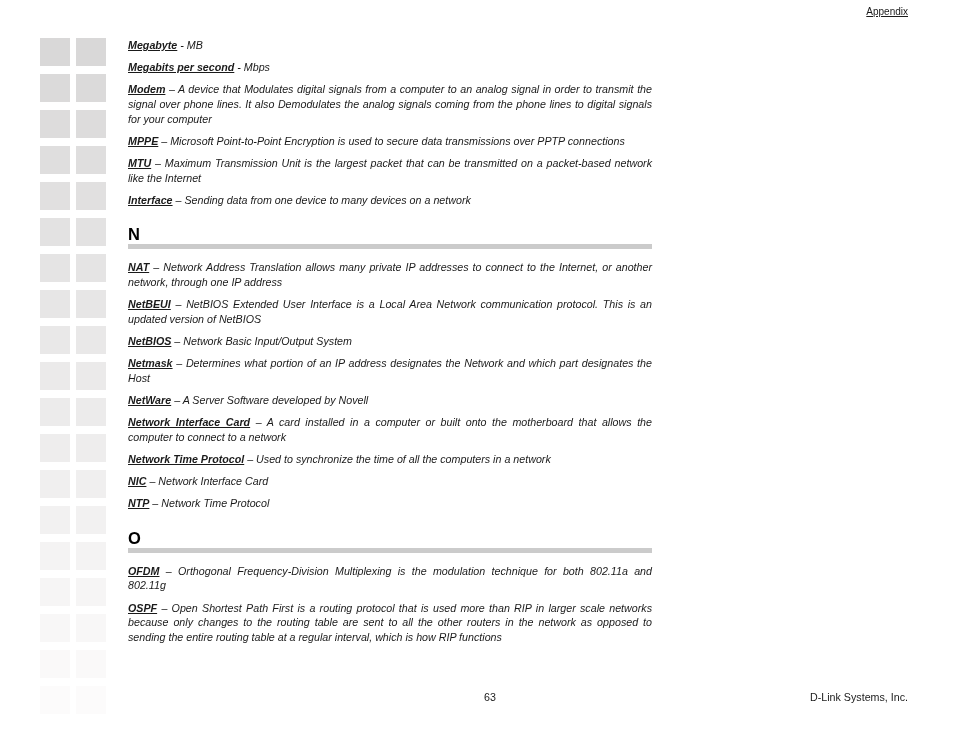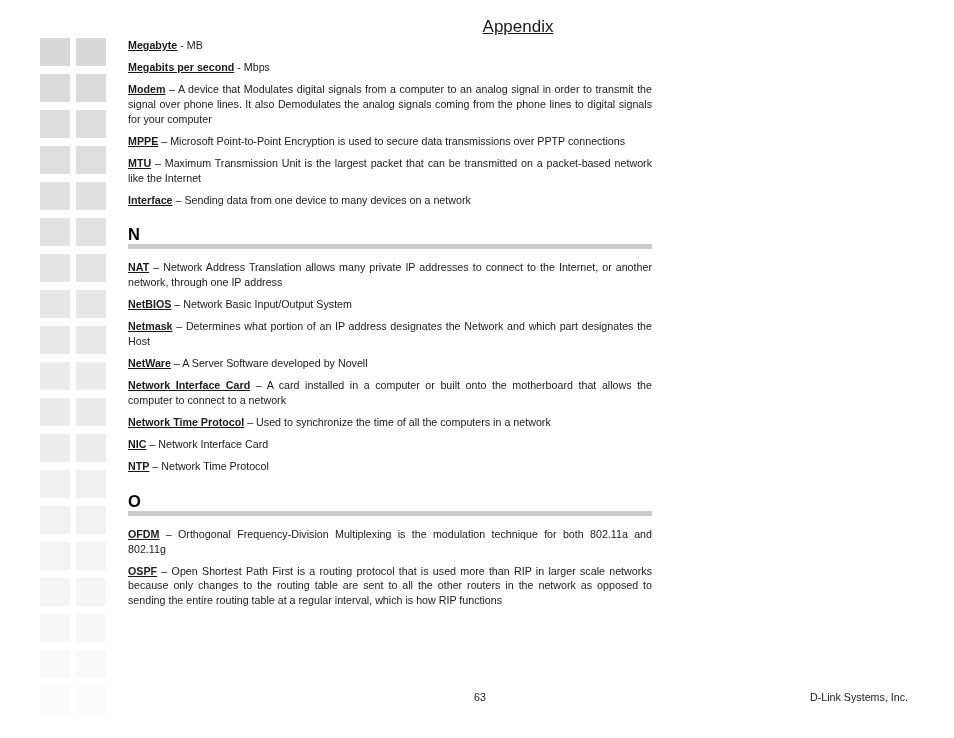--- a/index.html
+++ b/index.html
@@ -40,44 +40,45 @@
     position: absolute;
     left: 0;
     top: 0;
     width: 954px;
     height: 738px;
   }
 
   #page-header {
     position: absolute;
     left: 128px;
-    top: 20px;
+    top: 5px;
     width: 780px;
-    text-align: center;
-    font-size: 17px;
+    text-align: right;
+    font-size: 10px;
     line-height: 14px;
   }
   #page-header .hdr-text {
     text-decoration: underline;
     color: #1a1a1a;
   }
 
   #content {
     position: absolute;
     left: 128px;
     top: 38px;
     width: 524px;
   }
 
   .entry {
     font-size: 10.7px;
     line-height: 14.6px;
     text-align: justify;
     margin: 0 0 7.6px 0;
     color: #1a1a1a;
+    font-style: italic;
   }
   .entry:last-child { margin-bottom: 0; }
   .term {
     font-weight: bold;
     text-decoration: underline;
   }
 
   .section-heading {
     margin: 19px 0 11px 0;
     position: relative;
@@ -100,21 +101,21 @@
   #page-footer {
     position: absolute;
     left: 128px;
     top: 690px;
     width: 780px;
     font-size: 10.7px;
     line-height: 14px;
   }
   #footer-page-number {
     position: absolute;
-    left: 346px;
+    left: 356px;
     top: 0;
     color: #1a1a1a;
   }
   #footer-company {
     position: absolute;
     right: 0;
     top: 0;
     color: #1a1a1a;
   }
 </style>
@@ -177,20 +178,21 @@
         <p class="entry"><span class="term">MTU</span><span> – </span><span>Maximum Transmission Unit is the largest packet that can be transmitted on a packet-based network like the Internet</span></p>
         <p class="entry"><span class="term">Interface</span><span> – </span><span>Sending data from one device to many devices on a network</span></p>
       </div>
 
     <div class="section-heading">
       <span class="letter">N</span>
       <span class="rule"></span>
     </div>
     <div id="entries-n">
         <p class="entry"><span class="term">NAT</span><span> – </span><span>Network Address Translation allows many private IP addresses to connect to the Internet, or another network, through one IP address</span></p>
+        <p class="entry"><span class="term">NetBEUI</span><span> – </span><span>NetBIOS Extended User Interface is a Local Area Network communication protocol.  This is an updated version of NetBIOS</span></p>
         <p class="entry"><span class="term">NetBIOS</span><span> – </span><span>Network Basic Input/Output System</span></p>
         <p class="entry"><span class="term">Netmask</span><span> – </span><span>Determines what portion of an IP address designates the Network and which part designates the Host</span></p>
         <p class="entry"><span class="term">NetWare</span><span> – </span><span>A Server Software developed by Novell</span></p>
         <p class="entry"><span class="term">Network Interface Card</span><span> – </span><span>A card installed in a computer or built onto the motherboard that allows the computer to connect to a network</span></p>
         <p class="entry"><span class="term">Network Time Protocol</span><span> – </span><span>Used to synchronize the time of all the computers in a network</span></p>
         <p class="entry"><span class="term">NIC</span><span> – </span><span>Network Interface Card</span></p>
         <p class="entry"><span class="term">NTP</span><span> – </span><span>Network Time Protocol</span></p>
       </div>
 
     <div class="section-heading">

